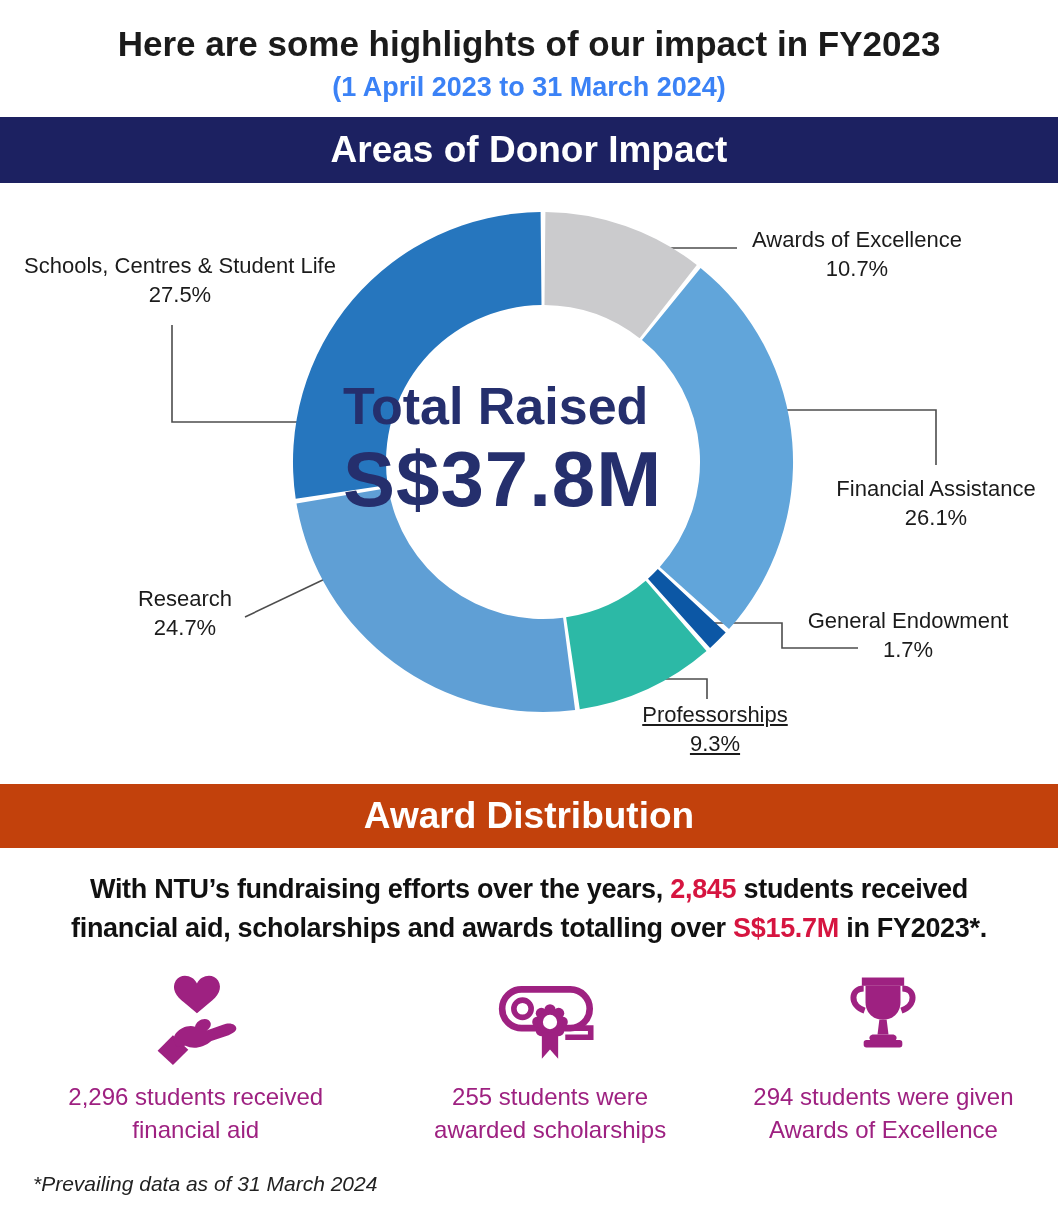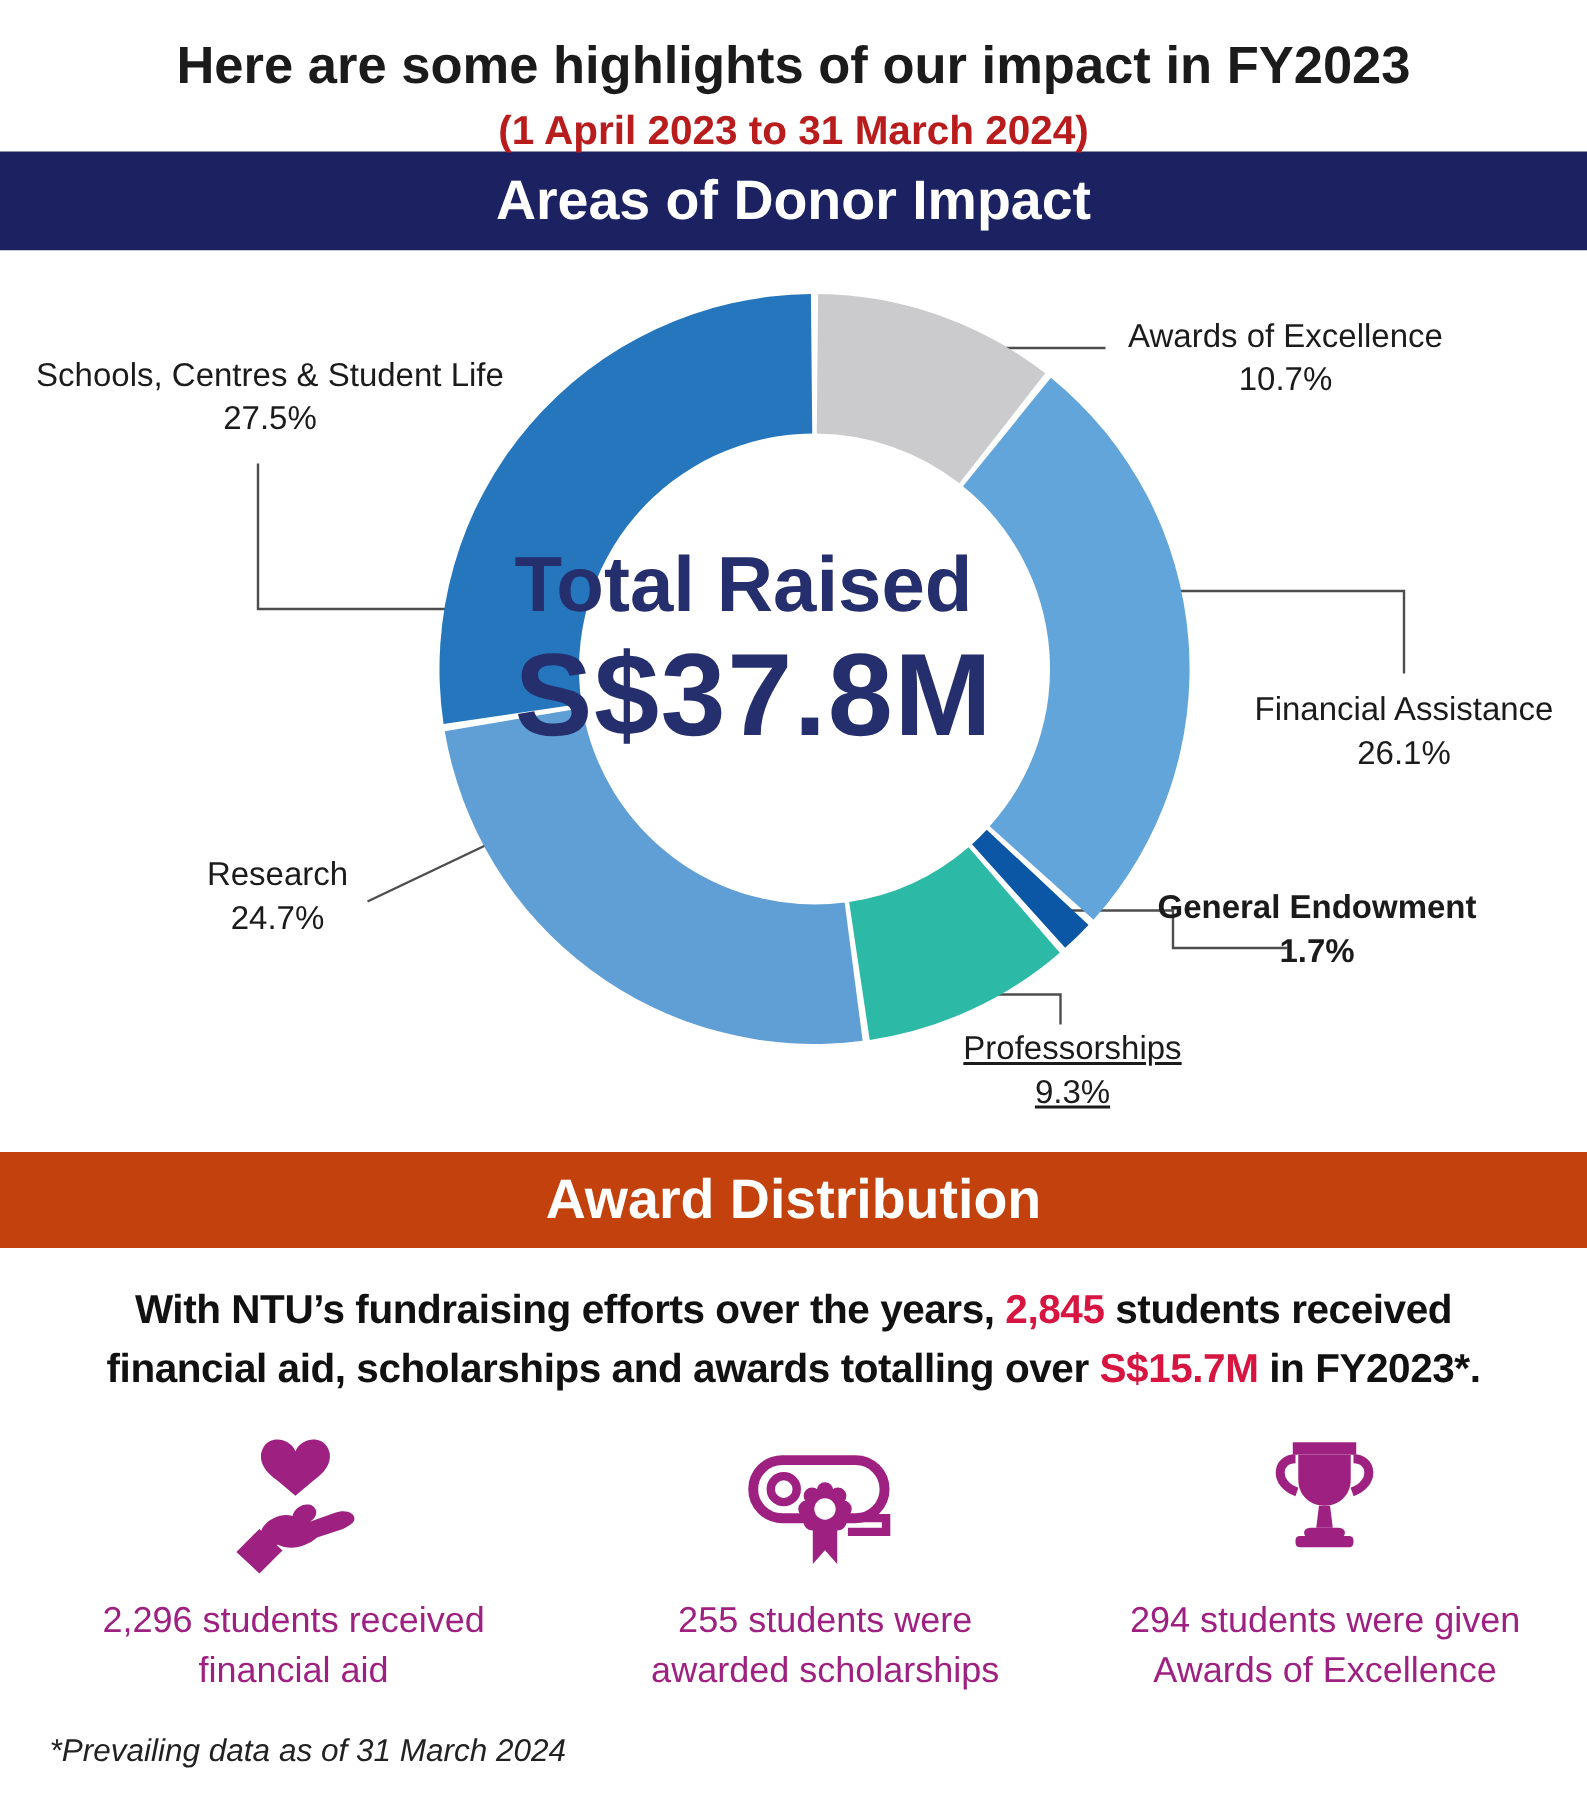--- a/index.html
+++ b/index.html
@@ -2,42 +2,42 @@
 <html><head>
 <meta charset="utf-8">
 <style>
   * { margin:0; padding:0; box-sizing:border-box; }
   html,body { width:1058px; }
   body {
     height:1210px; background:#ffffff; overflow:hidden;
     font-family:"Liberation Sans", sans-serif; color:#1b1b1b;
   }
   
-  .header { height:101px; text-align:center; padding-top:24px; }
+  .header { height:117px; text-align:center; padding-top:24px; }
   .title { font-size:35px; font-weight:bold; color:#1b1b1b; }
-  .subtitle { font-size:27px; font-weight:bold; margin-top:8px; color:#b91c1c; }
+  .subtitle { font-size:27px; font-weight:bold; margin-top:8px; color:#3b82f6; }
   
   .banner {
     height:66px; line-height:66px; background:#1c2161; color:#ffffff;
     font-size:37px; font-weight:bold; text-align:center;
   }
   .banner.red { height:64px; line-height:64px; background:#c2410c; }
   
   .chart-section { position:relative; height:601px; background:#fff; }
   .chart-svg { position:absolute; left:0; top:0; }
   .leader { fill:none; stroke:#4d4d4d; stroke-width:1.6; }
   .center-text { position:absolute; left:343px; top:192px; width:400px; text-align:left; color:#252f6d; }
   .center-label { font-size:52px; font-weight:bold; line-height:62px; }
   .center-value { font-size:78px; font-weight:bold; line-height:84px; letter-spacing:1px; }
   .lbl { position:absolute; text-align:center; font-size:22px; line-height:29px; color:#1b1b1b; }
   .lbl .pct { display:block; }
   .lbl-schools       { left:0px;   top:68px;  width:360px; }
   .lbl-awards        { left:707px; top:42px;  width:300px; }
   .lbl-financial     { left:806px; top:291px; width:260px; }
-  .lbl-general       { left:748px; top:423px; width:260px;font-weight:bold; }
+  .lbl-general       { left:778px; top:423px; width:260px; }
   .lbl-professorships{ left:585px; top:517px; width:260px;text-decoration:underline; }
   .lbl-research      { left:85px;  top:401px; width:200px; }
   
   .ad-paragraph { margin-top:22px; text-align:center; font-size:27px; font-weight:bold;
                   line-height:39px; letter-spacing:-0.3px; color:#111; }
   .ad-line { white-space:nowrap; }
   .ad-paragraph .hl { color:#d61540; }
   .stats { display:flex; margin-top:22px; }
   .stat { display:flex; flex-direction:column; align-items:center; }
   .stat:nth-child(1) { flex:0 0 37%; }

